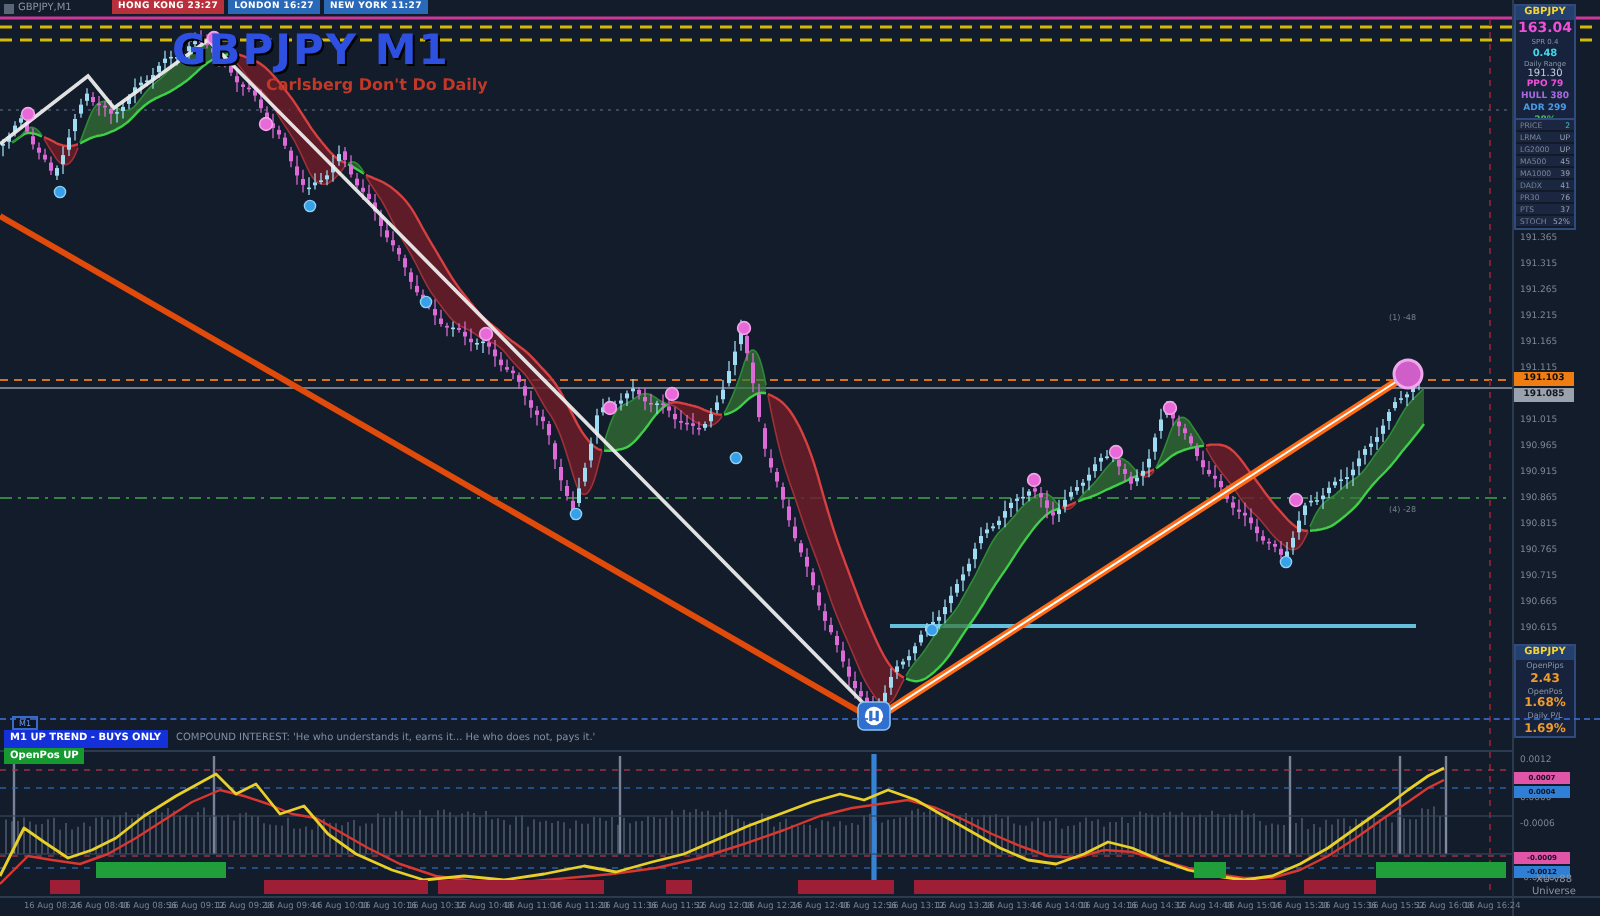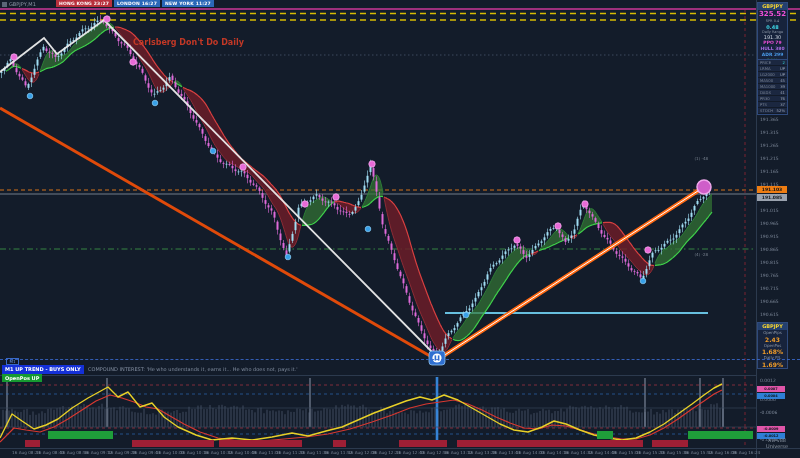--- a/index.html
+++ b/index.html
@@ -901,25 +901,26 @@
     <span class="sq"></span>
     <span>GBPJPY,M1</span>
   </div>
 
   <div id="session-bar" class="abs">
       <div class="session-badge" style="background: rgb(184, 48, 60);">HONG KONG  23:27</div>
       <div class="session-badge" style="background: rgb(42, 104, 184);">LONDON  16:27</div>
       <div class="session-badge" style="background: rgb(42, 104, 184);">NEW YORK  11:27</div>
     </div>
 
+  <div id="page-title" class="abs">GBPJPY M1</div>
   <div id="page-subtitle" class="abs">Carlsberg Don't Do Daily</div>
 
   <div id="info-panel" class="abs panel">
     <div class="panel-header">GBPJPY</div>
-    <div id="info-price">325.52</div>
+    <div id="info-price">163.04</div>
     <div class="micro">SPR 0.4</div>
     <div id="info-spread-val">0.48</div>
     <div class="micro">Daily Range</div>
     <div id="info-daily-val">191.30</div>
     <div id="info-rows">
         <div class="info-row" style="color: rgb(240, 79, 216);">PPO 79</div>
         <div class="info-row" style="color: rgb(168, 106, 224);">HULL 380</div>
         <div class="info-row" style="color: rgb(74, 154, 232);">ADR 299</div>
         <div class="info-row" style="color: rgb(63, 192, 74);">28%</div>
       </div>

